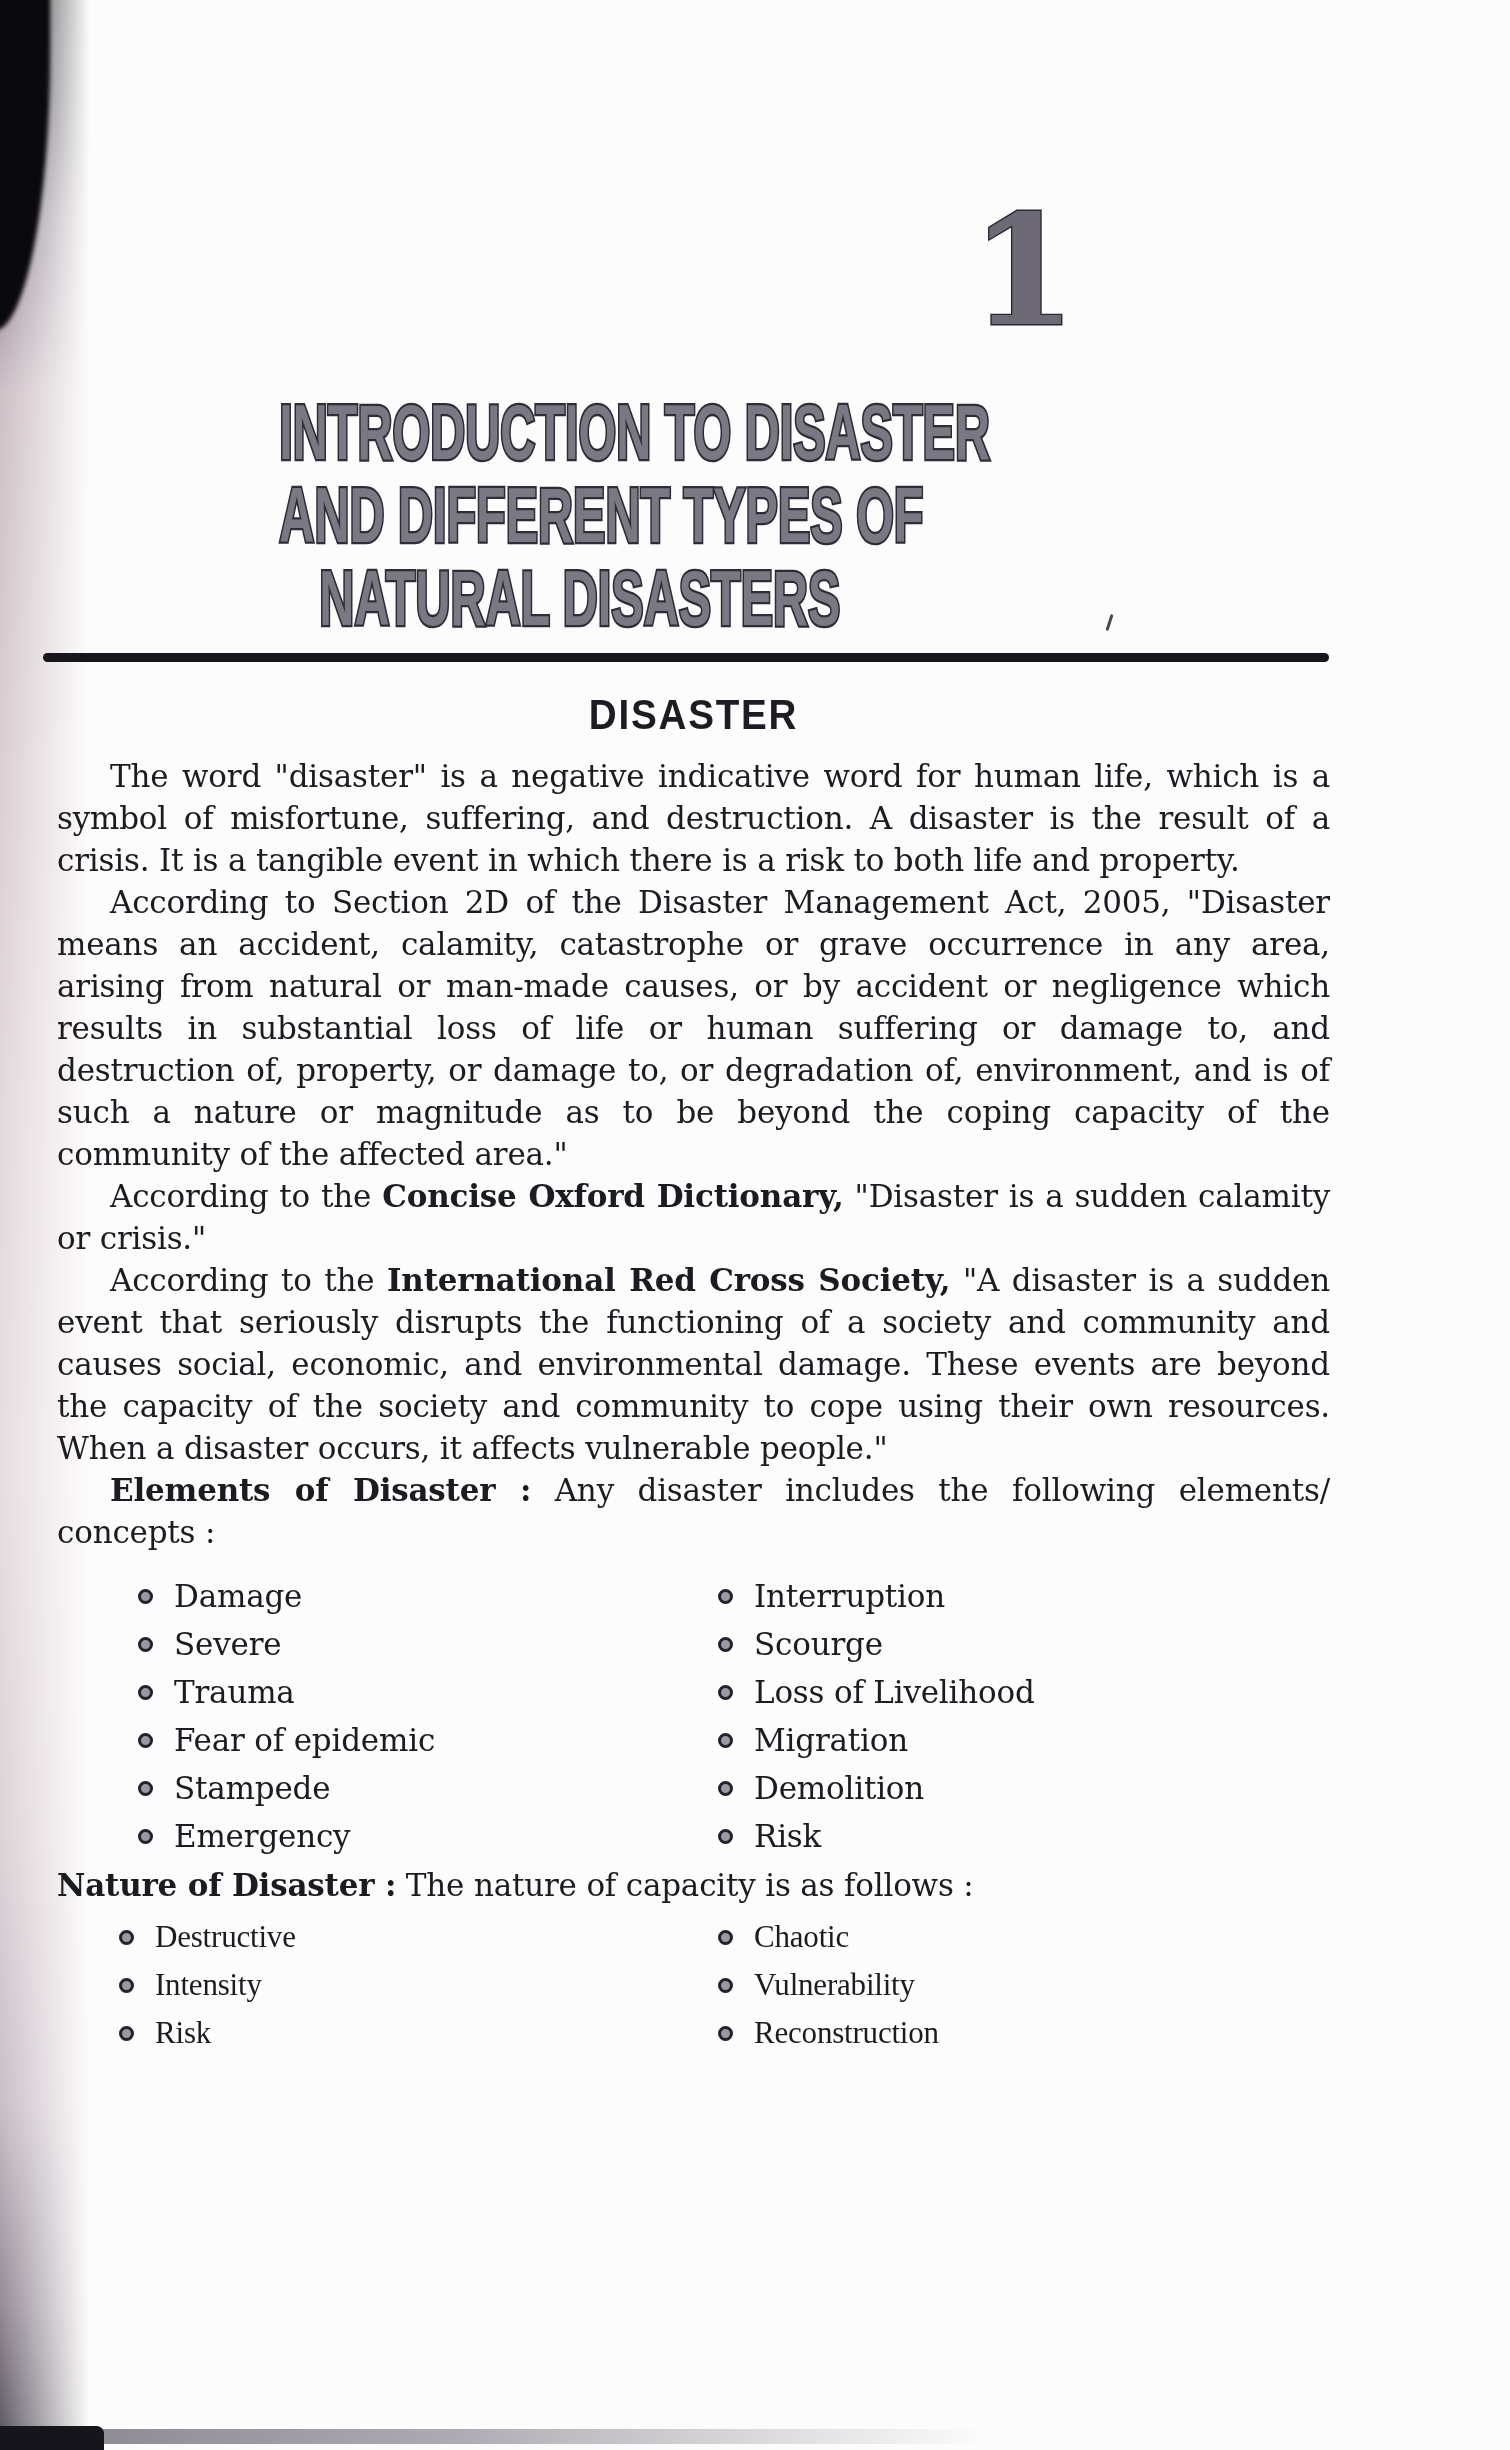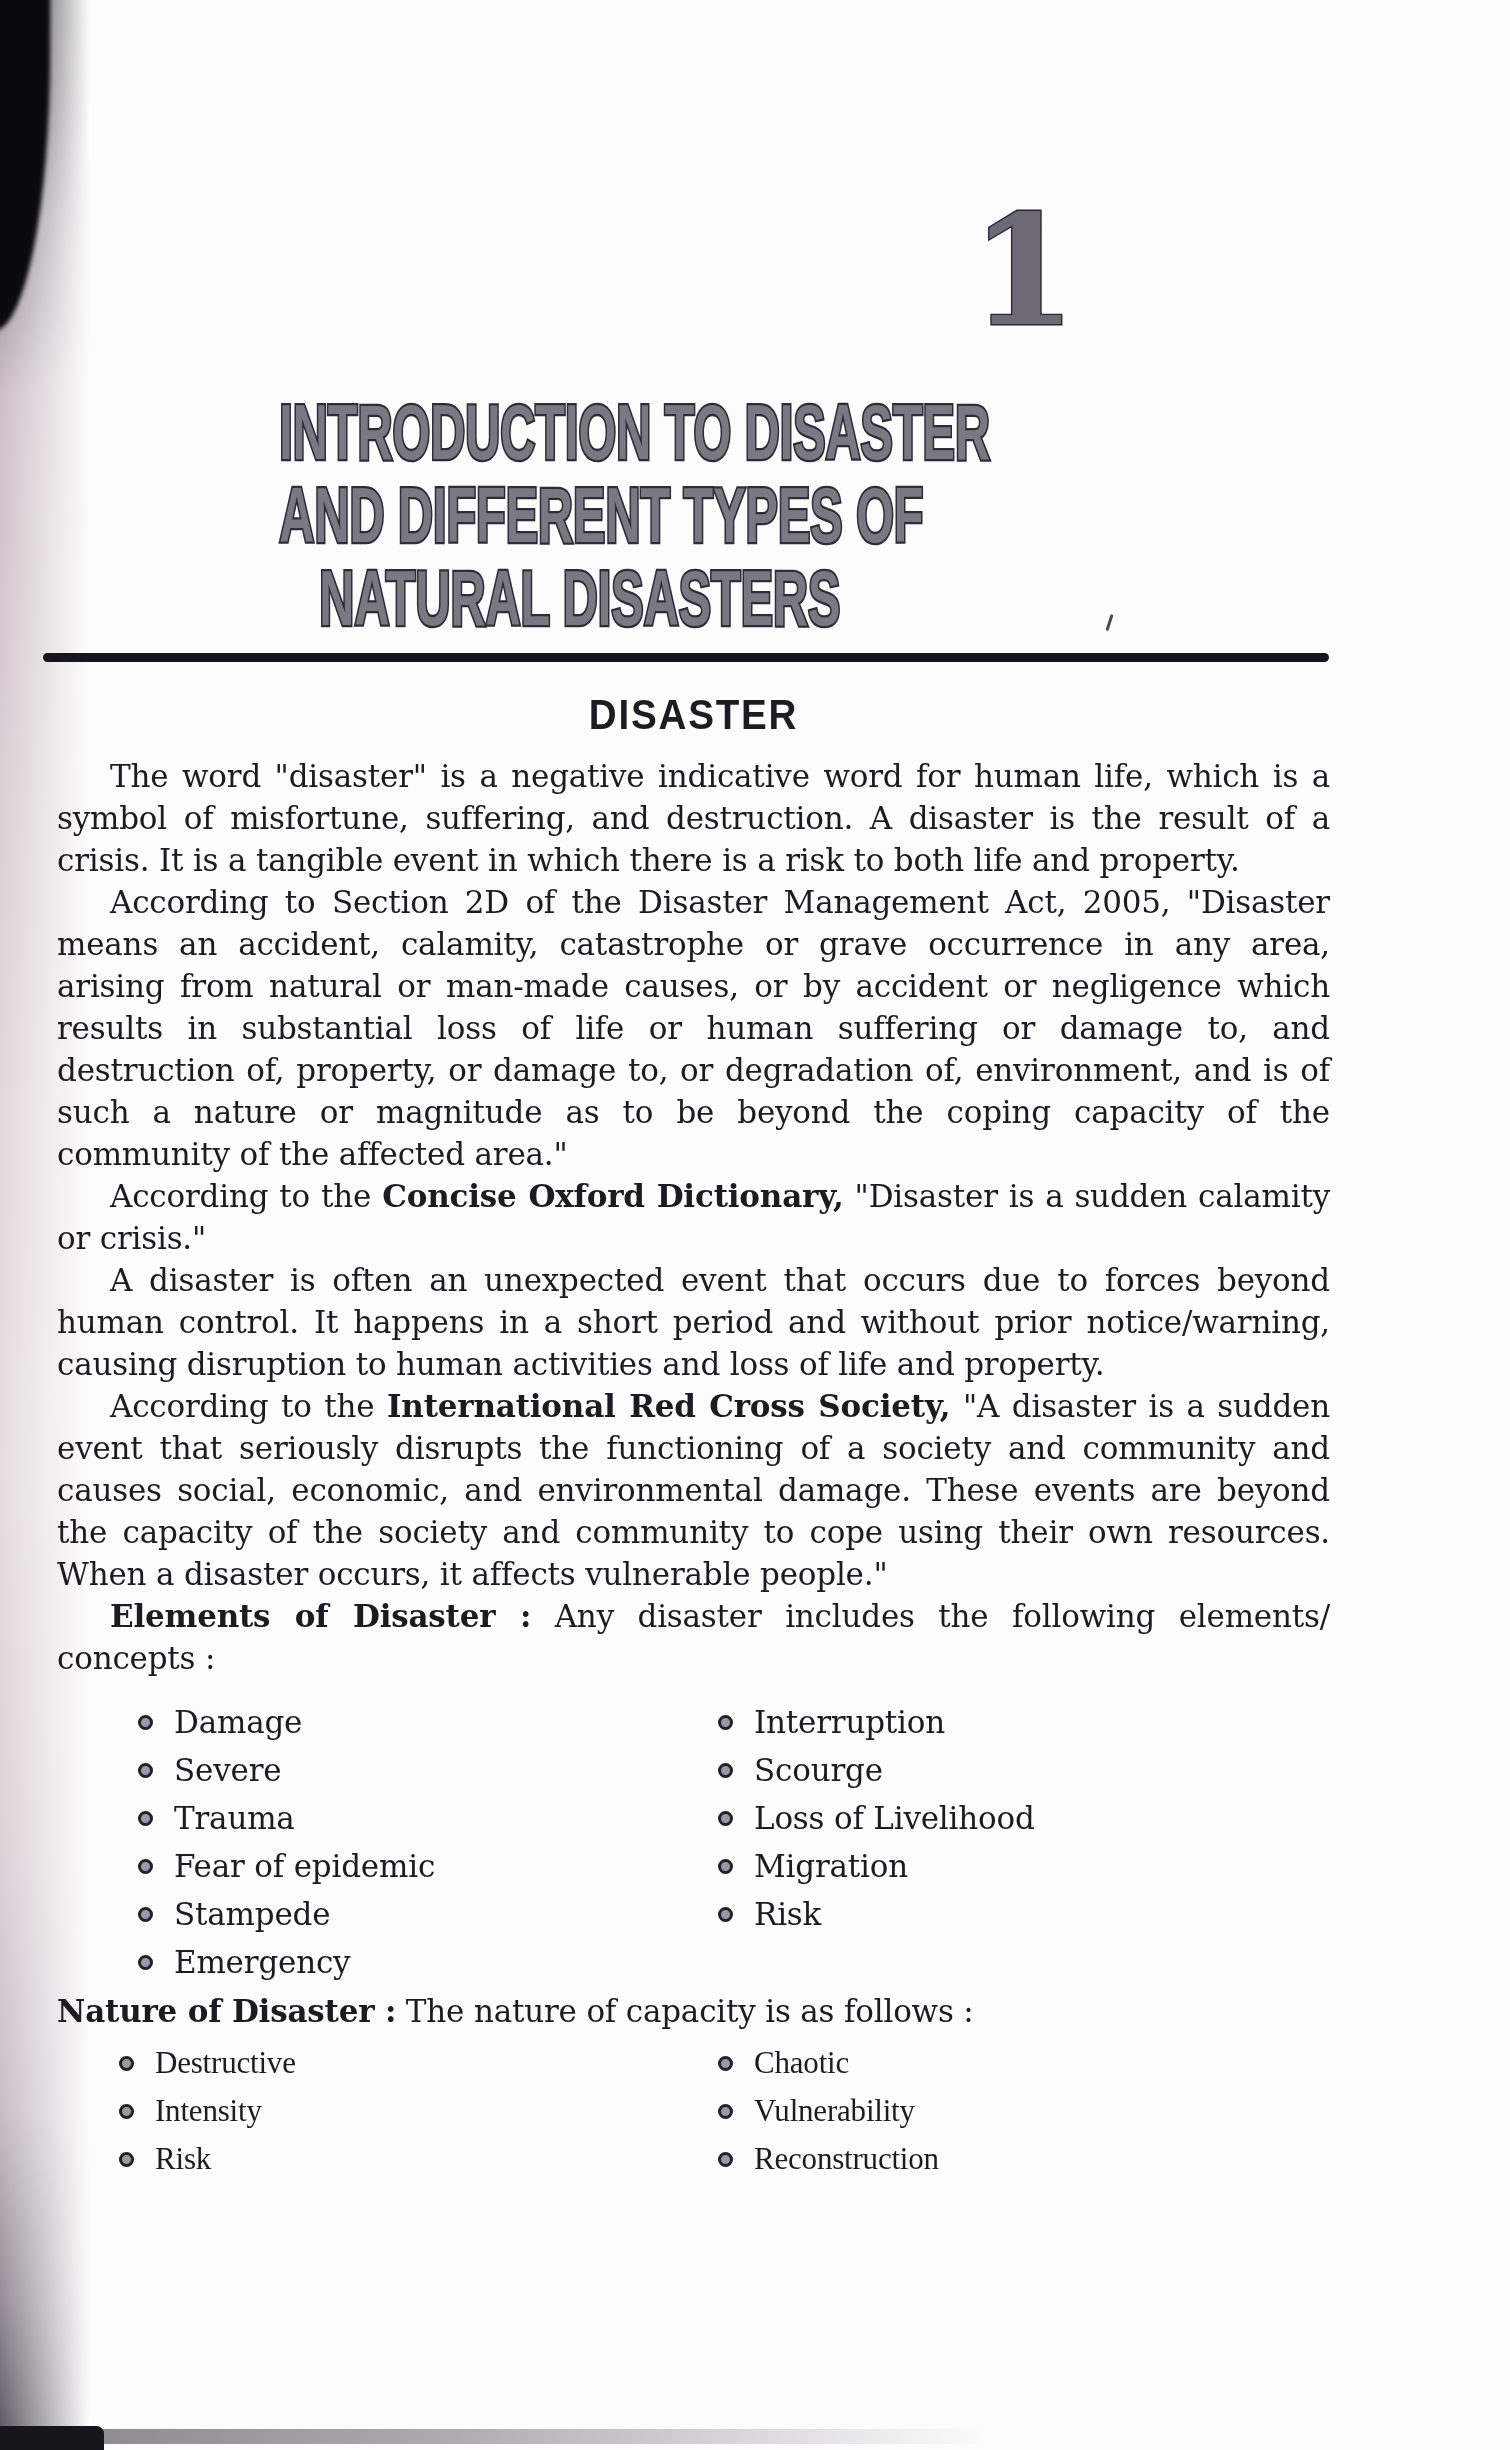--- a/index.html
+++ b/index.html
@@ -82,21 +82,20 @@
 
   <div class="rule"></div>
 
   <h2 class="section-heading">DISASTER</h2>
 
   <div class="content">
     <div id="paragraphs">
         <p class="indent"><span>The word "disaster" is a negative indicative word for human life, which is a symbol of misfortune, suffering, and destruction. A disaster is the result of a crisis. It is a tangible event in which there is a risk to both life and property.</span></p>
         <p class="indent"><span>According to Section 2D of the Disaster Management Act, 2005, "Disaster means an accident, calamity, catastrophe or grave occurrence in any area, arising from natural or man-made causes, or by accident or negligence which results in substantial loss of life or human suffering or damage to, and destruction of, property, or damage to, or degradation of, environment, and is of such a nature or magnitude as to be beyond the coping capacity of the community of the affected area."</span></p>
         <p class="indent"><span>According to the </span><b>Concise Oxford Dictionary,</b><span> "Disaster is a sudden calamity or crisis."</span></p>
-        <p class="indent"><span>A disaster is often an unexpected event that occurs due to forces beyond human control. It happens in a short period and without prior notice/warning, causing disruption to human activities and loss of life and property.</span></p>
         <p class="indent"><span>According to the </span><b>International Red Cross Society,</b><span> "A disaster is a sudden event that seriously disrupts the functioning of a society and community and causes social, economic, and environmental damage. These events are beyond the capacity of the society and community to cope using their own resources. When a disaster occurs, it affects vulnerable people."</span></p>
         <p class="indent"><b>Elements of Disaster :</b><span> Any disaster includes the following elements/ concepts :</span></p>
       </div>
 
     <div class="twocol" id="elements-list">
       <ul class="col-left" id="el-left">
           <li>
             <span class="blt"></span>
             <span class="blt-label">Damage</span>
           </li>
@@ -133,20 +132,24 @@
           <li>
             <span class="blt"></span>
             <span class="blt-label">Loss of Livelihood</span>
           </li>
           <li>
             <span class="blt"></span>
             <span class="blt-label">Migration</span>
           </li>
           <li>
             <span class="blt"></span>
+            <span class="blt-label">Demolition</span>
+          </li>
+          <li>
+            <span class="blt"></span>
             <span class="blt-label">Risk</span>
           </li>
         </ul>
     </div>
 
     <p class="nature-head"><b>Nature of Disaster :</b><span> The nature of capacity is as follows :</span></p>
 
     <div class="twocol nature" id="nature-list">
       <ul class="col-left" id="na-left">
           <li>

